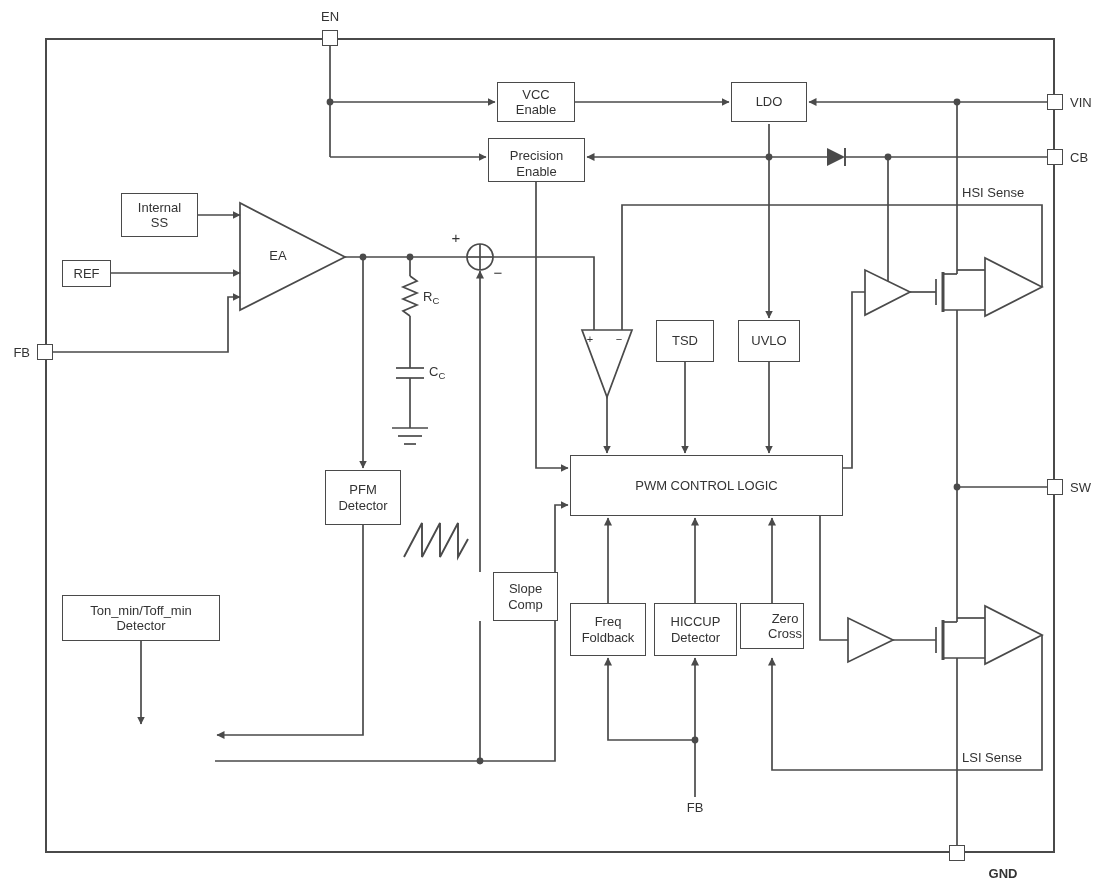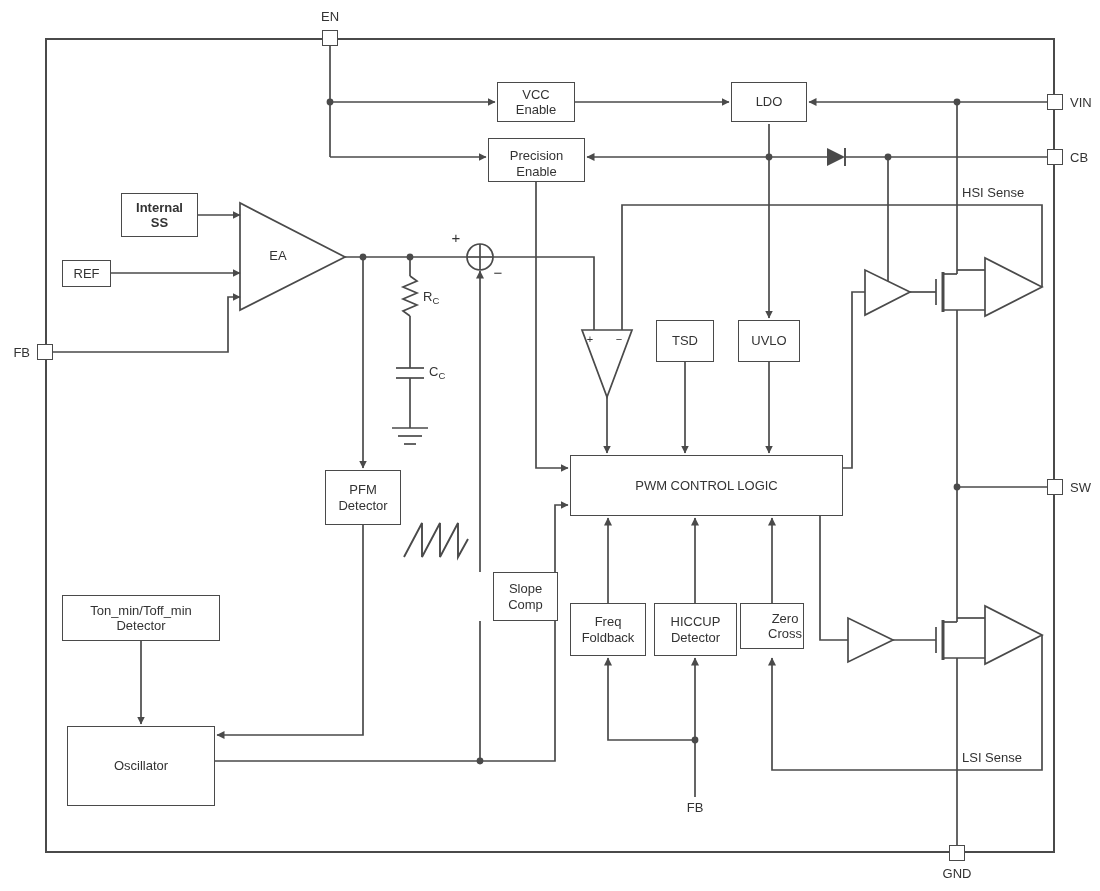--- a/index.html
+++ b/index.html
@@ -4,21 +4,21 @@
 <style>
   html,body{margin:0;padding:0;background:#ffffff;}
   #stage{position:relative;width:1100px;height:891px;background:#ffffff;overflow:hidden;
          font-family:"Liberation Sans",sans-serif;color:#333;}
   .chip{position:absolute;left:45px;top:38px;width:1010px;height:815px;
         border:2px solid #4a4a4a;box-sizing:border-box;z-index:1;background:transparent;}
   #wires{position:absolute;left:0;top:0;width:1100px;height:891px;z-index:2;}
   .blk{position:absolute;border:1.6px solid #4a4a4a;background:#fff;display:flex;
        flex-direction:column;align-items:center;justify-content:center;text-align:center;
        font-size:13px;line-height:1.18;color:#333;z-index:3;box-sizing:border-box;padding:2px 6px;}
-  .blk.narrow{padding:2px 16px;font-weight:bold;}
+  .blk.narrow{padding:2px 16px;}
   .lbl{position:absolute;font-size:13px;color:#333;z-index:4;white-space:nowrap;}
   .lbl.center{text-align:center;}
   .lbl.right{text-align:right;}
   .lbl.big{font-size:15px;}
   .lbl.small{font-size:11px;}
   .sub{font-size:9.5px;position:relative;top:3px;}
   .pin{position:absolute;width:16px;height:16px;background:#fff;border:1.6px solid #4a4a4a;
        box-sizing:border-box;z-index:5;}
 </style>
 </head>
@@ -196,23 +196,20 @@
   <div class="blk" style="left:654px;top:603px;width:83px;height:53px;">
       <span>HICCUP Detector</span>
     </div>
   <div class="blk" style="left:740px;top:603px;width:64px;height:46px;padding-left:32px;">
       <span>Zero Cross</span>
     </div>
   <div class="blk" style="left:62px;top:595px;width:158px;height:46px;">
     <span>Ton_min/Toff_min</span>
     <span>Detector</span>
   </div>
-  <div class="blk" style="left:67px;top:726px;width:148px;height:80px;">
-      <span>Oscillator</span>
-    </div>
 
   <div class="lbl center" style="left:258px;top:248px;width:40px;">EA</div>
   <div class="lbl" style="left:962px;top:185px;">HSI Sense</div>
   <div class="lbl" style="left:962px;top:750px;">LSI Sense</div>
   <div class="lbl" style="left:423px;top:289px;"><span>R</span><span class="sub">C</span></div>
   <div class="lbl" style="left:429px;top:364px;"><span>C</span><span class="sub">C</span></div>
   <div class="lbl big center" style="left:448px;top:229px;width:16px;">+</div>
   <div class="lbl big center" style="left:490px;top:264px;width:16px;">−</div>
   <div class="lbl small center" style="left:584px;top:333px;width:12px;">+</div>
   <div class="lbl small center" style="left:613px;top:333px;width:12px;">−</div>
@@ -221,17 +218,17 @@
   <div class="pin" style="left:1047px;top:94px;"></div>
   <div class="pin" style="left:1047px;top:149px;"></div>
   <div class="pin" style="left:1047px;top:479px;"></div>
   <div class="pin" style="left:949px;top:845px;"></div>
   <div class="pin" style="left:37px;top:344px;"></div>
 
   <div class="lbl center" style="left:310px;top:9px;width:40px;">EN</div>
   <div class="lbl" style="left:1070px;top:95px;">VIN</div>
   <div class="lbl" style="left:1070px;top:150px;">CB</div>
   <div class="lbl" style="left:1070px;top:480px;">SW</div>
-  <div class="lbl center" style="left:935px;top:866px;width:44px;">GND</div>
+  <div class="lbl center" style="left:981px;top:866px;width:44px;font-weight:bold;">GND</div>
   <div class="lbl right" style="left:4px;top:345px;width:26px;">FB</div>
   <div class="lbl center" style="left:681px;top:800px;width:28px;">FB</div>
 
 </div>
 
 </body></html>

